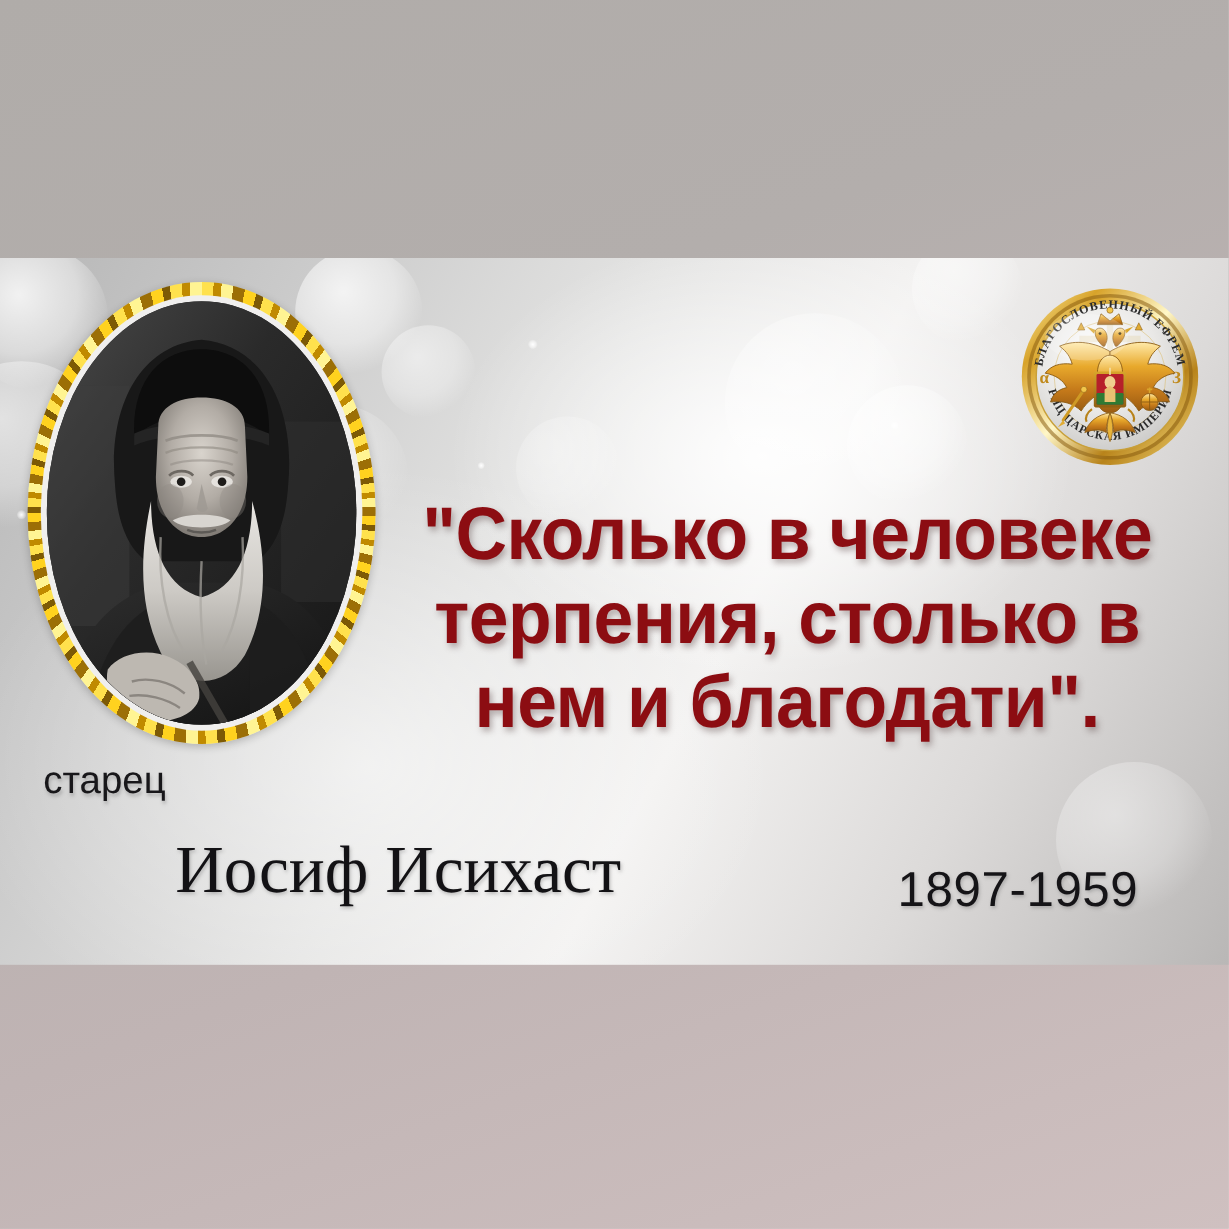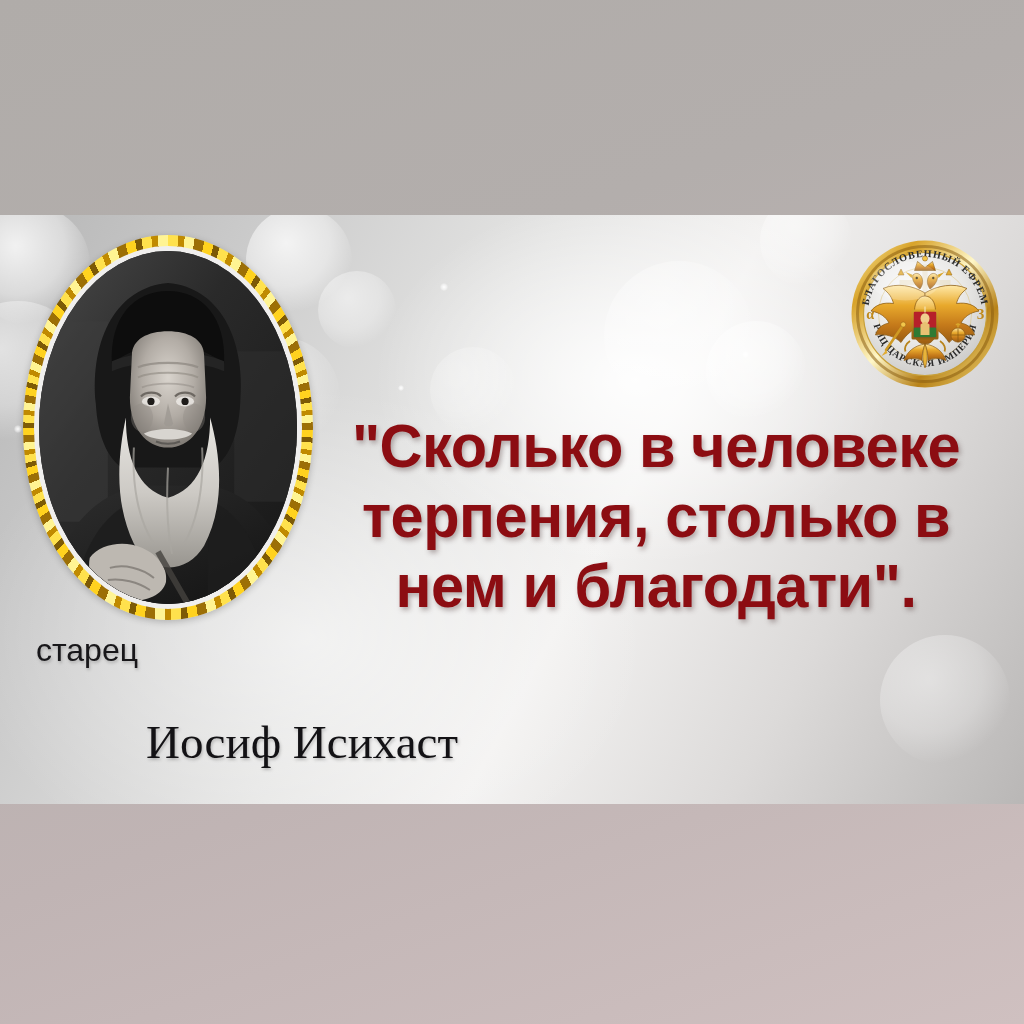--- a/index.html
+++ b/index.html
@@ -122,23 +122,23 @@
     left: 36px;
     top: 417px;
     font-family: "Liberation Sans", sans-serif;
     font-size: 32px;
     color: #18171a;
     text-shadow: 1px 2px 3px rgba(120,120,120,0.45);
   }
   #attr-name {
     position: absolute;
     left: 146px;
-    top: 500px;
+    top: 478px;
     font-family: "Liberation Serif", serif;
-    font-size: 47px;
+    font-size: 56px;
     color: #131215;
     text-shadow: 1px 2px 3px rgba(120,120,120,0.45);
   }
   #attr-years {
     position: absolute;
     left: 748px;
     top: 503px;
     font-family: "Liberation Sans", sans-serif;
     font-size: 41px;
     letter-spacing: 0.5px;
@@ -345,14 +345,15 @@
   </div>
 
   <div id="quote">
     <span class="qline">"Сколько в человеке</span>
     <span class="qline">терпения, столько в</span>
     <span class="qline">нем и благодати".</span>
   </div>
 
   <div id="attr-role">старец</div>
   <div id="attr-name">Иосиф Исихаст</div>
+  <div id="attr-years">1897-1959</div>
 
 </div>
 
 </body></html>

